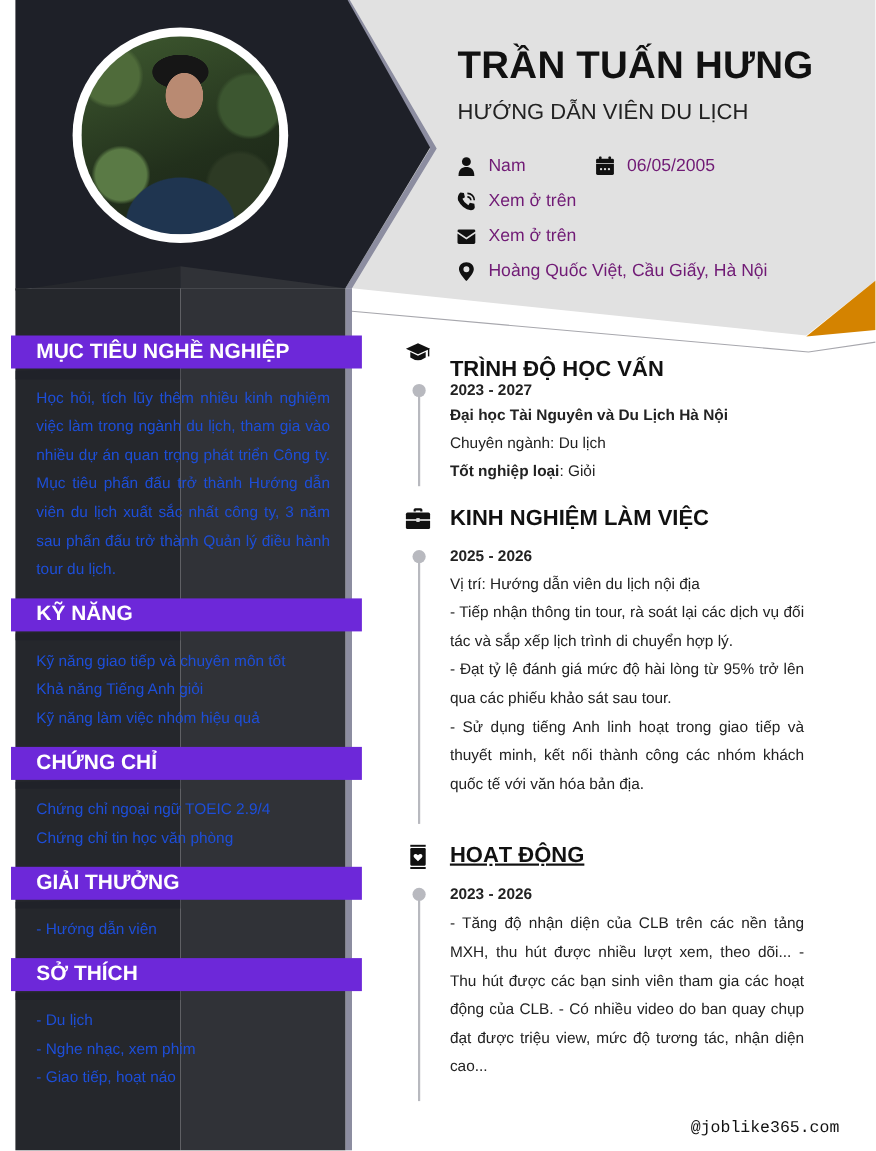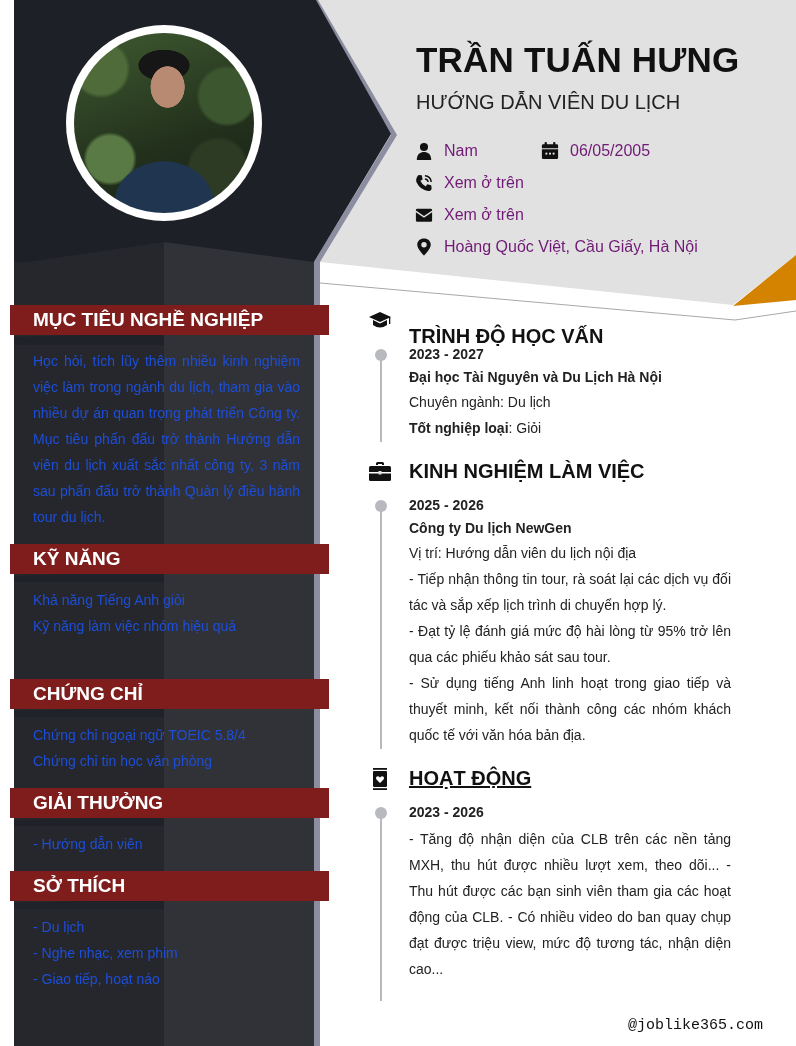--- a/index.html
+++ b/index.html
@@ -37,21 +37,21 @@
     position: absolute; left: 416px; top: 91px; font-size: 20px; color: #222; z-index: 2; white-space: nowrap;
   }
   .info-row {
     position: absolute; display: flex; align-items: center; font-size: 16px; color: #701a75; z-index: 2; white-space: nowrap;
   }
   .info-row .ico { width: 20px; height: 20px; margin-right: 10px; display: inline-flex; align-items: center; justify-content: center; }
   .info-row svg { width: 18px; height: 18px; fill: #111; }
 
   
   .side-heading {
-    position: absolute; left: 10px; width: 319px; height: 30px; background: #7f1d1d;
+    position: absolute; left: 10px; width: 319px; height: 30px; background: #6d28d9;
     color: #fff; font-weight: bold; font-size: 19px; line-height: 30px; padding-left: 23px;
     z-index: 3; white-space: nowrap;
   }
   .side-text {
     position: absolute; left: 33px; width: 267px; color: #1d4ed8; font-size: 14px;
     line-height: 26px; z-index: 3;
   }
   .side-text.justify { text-align: justify; }
 
   
@@ -161,27 +161,28 @@
       </svg>
   </span>
   <span>Hoàng Quốc Việt, Cầu Giấy, Hà Nội</span>
 </div>
 
 <div class="side-heading" style="top:305px;">MỤC TIÊU NGHỀ NGHIỆP</div>
 <div class="side-text justify" style="top:348px;">Học hỏi, tích lũy thêm nhiều kinh nghiệm việc làm trong ngành du lịch, tham gia vào nhiều dự án quan trọng phát triển Công ty. Mục tiêu phấn đấu trở thành Hướng dẫn viên du lịch xuất sắc nhất công ty, 3 năm sau phấn đấu trở thành Quản lý điều hành tour du lịch.</div>
 
 <div class="side-heading" style="top:544px;">KỸ NĂNG</div>
 <div class="side-text" style="top:587px;">
+  <div>Kỹ năng giao tiếp và chuyên môn tốt</div>
   <div>Khả năng Tiếng Anh giỏi</div>
   <div>Kỹ năng làm việc nhóm hiệu quả</div>
 </div>
 
 <div class="side-heading" style="top:679px;">CHỨNG CHỈ</div>
 <div class="side-text" style="top:722px;">
-  <div>Chứng chỉ ngoại ngữ TOEIC 5.8/4</div>
+  <div>Chứng chỉ ngoại ngữ TOEIC 2.9/4</div>
   <div>Chứng chỉ tin học văn phòng</div>
 </div>
 
 <div class="side-heading" style="top:788px;">GIẢI THƯỞNG</div>
 <div class="side-text" style="top:831px;">
   <div>- Hướng dẫn viên</div>
 </div>
 
 <div class="side-heading" style="top:871px;">SỞ THÍCH</div>
 <div class="side-text" style="top:914px;">
@@ -213,21 +214,20 @@
       <path d="M1 7.5 Q1 6 2.5 6 H21.5 Q23 6 23 7.5 V12 H1 Z"></path>
       <path d="M1 13.5 H23 V19.5 Q23 21 21.5 21 H2.5 Q1 21 1 19.5 Z"></path>
       <rect x="10.5" y="11" width="3" height="3.5" fill="#e0e0e0"></rect>
     </svg>
 </div>
 <div class="sec-title" style="top:460px;">KINH NGHIỆM LÀM VIỆC</div>
 <div class="timeline-dot" style="top:500px;"></div>
 <div class="timeline-line" style="top:506px; height:243px;"></div>
 <div class="entry" style="top:494px;">
   <div class="period">2025 - 2026</div>
-  <div class="org">Công ty Du lịch NewGen</div>
   <div class="line">Vị trí: Hướng dẫn viên du lịch nội địa</div>
   <div class="line justify">- Tiếp nhận thông tin tour, rà soát lại các dịch vụ đối tác và sắp xếp lịch trình di chuyển hợp lý.</div>
   <div class="line justify">- Đạt tỷ lệ đánh giá mức độ hài lòng từ 95% trở lên qua các phiếu khảo sát sau tour.</div>
   <div class="line justify">- Sử dụng tiếng Anh linh hoạt trong giao tiếp và thuyết minh, kết nối thành công các nhóm khách quốc tế với văn hóa bản địa.</div>
 </div>
 
 <div class="sec-icon" style="top:767px;">
   <svg viewBox="0 0 24 24">
       <rect x="5" y="1" width="14" height="1.8"></rect>
       <rect x="5" y="21.2" width="14" height="1.8"></rect>

